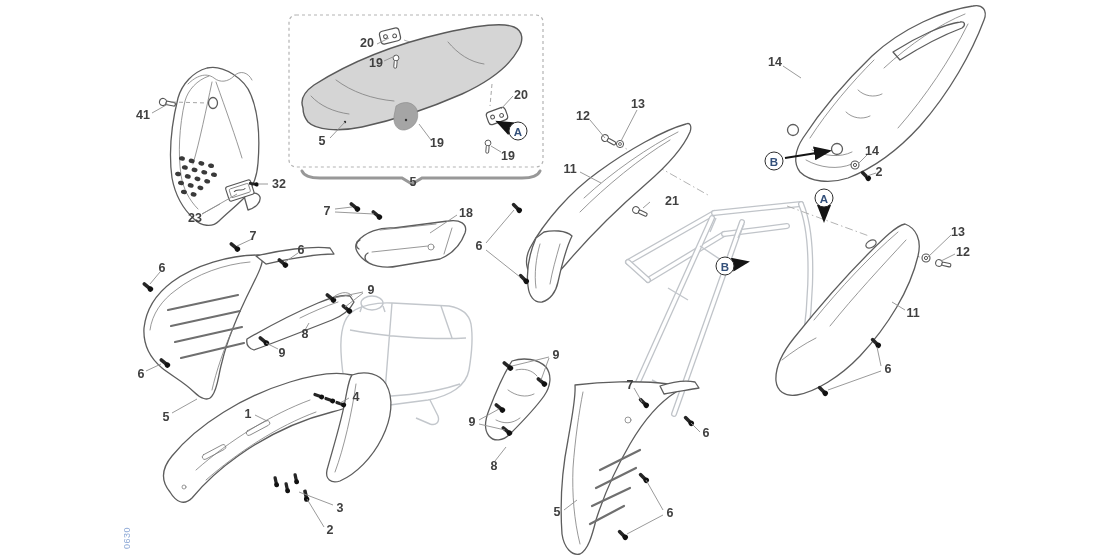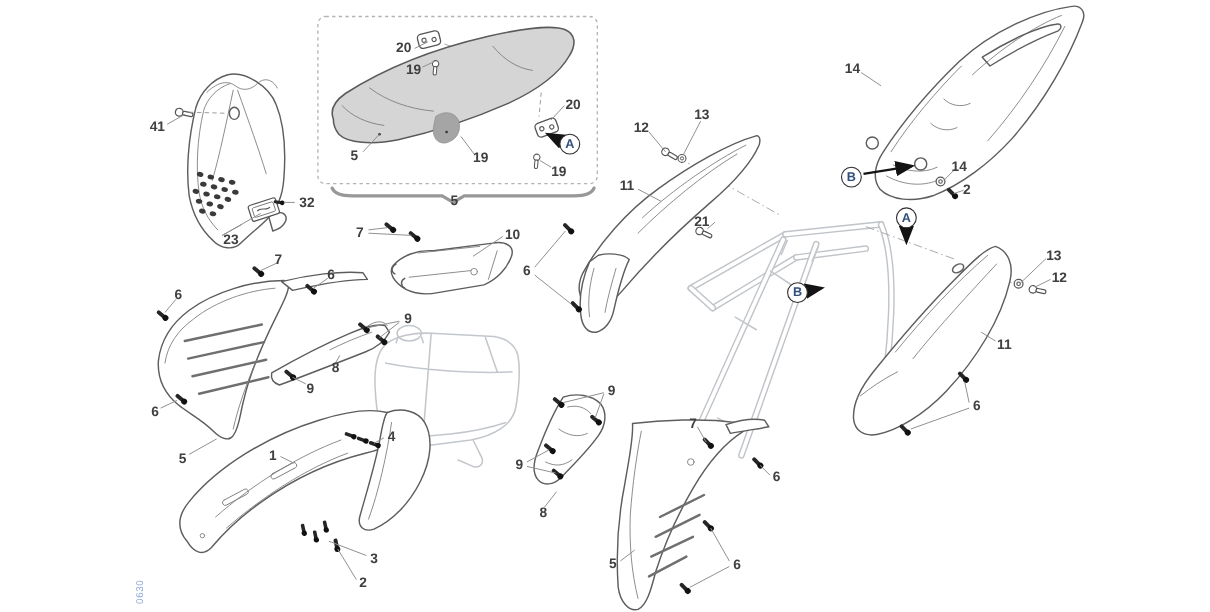--- a/index.html
+++ b/index.html
@@ -293,39 +293,39 @@
   <g>
     <path class="arrow" marker-end="url(#ah)" d="M508,127 L498,122"></path>
     <path class="arrow" marker-end="url(#ah)" d="M785,158 L829,151"></path>
     <path class="arrow" marker-end="url(#ah)" d="M824,208 L824,220"></path>
     <path class="arrow" marker-end="url(#ah)" d="M736,264 L747,262"></path>
   </g>
 </svg>
 
 <div id="callout-layer">
       <div class="callout" style="left: 143px; top: 115px;">41</div>
-      <div class="callout" style="left: 210px; top: 218px;">23</div>
+      <div class="callout" style="left: 195px; top: 218px;">23</div>
       <div class="callout" style="left: 279px; top: 184px;">32</div>
       <div class="callout" style="left: 367px; top: 43px;">20</div>
       <div class="callout" style="left: 376px; top: 63px;">19</div>
       <div class="callout" style="left: 322px; top: 141px;">5</div>
       <div class="callout" style="left: 437px; top: 143px;">19</div>
       <div class="callout" style="left: 521px; top: 95px;">20</div>
       <div class="callout" style="left: 508px; top: 156px;">19</div>
       <div class="callout" style="left: 413px; top: 182px;">5</div>
       <div class="callout" style="left: 775px; top: 62px;">14</div>
       <div class="callout" style="left: 872px; top: 151px;">14</div>
       <div class="callout" style="left: 879px; top: 172px;">2</div>
       <div class="callout" style="left: 583px; top: 116px;">12</div>
       <div class="callout" style="left: 638px; top: 104px;">13</div>
       <div class="callout" style="left: 570px; top: 169px;">11</div>
-      <div class="callout" style="left: 638px; top: 201px;">21</div>
+      <div class="callout" style="left: 672px; top: 201px;">21</div>
       <div class="callout" style="left: 479px; top: 246px;">6</div>
       <div class="callout" style="left: 327px; top: 211px;">7</div>
-      <div class="callout" style="left: 466px; top: 213px;">10</div>
+      <div class="callout" style="left: 466px; top: 213px;">18</div>
       <div class="callout" style="left: 958px; top: 232px;">13</div>
       <div class="callout" style="left: 963px; top: 252px;">12</div>
       <div class="callout" style="left: 913px; top: 313px;">11</div>
       <div class="callout" style="left: 888px; top: 369px;">6</div>
       <div class="callout" style="left: 162px; top: 268px;">6</div>
       <div class="callout" style="left: 253px; top: 236px;">7</div>
       <div class="callout" style="left: 301px; top: 250px;">6</div>
       <div class="callout" style="left: 141px; top: 374px;">6</div>
       <div class="callout" style="left: 166px; top: 417px;">5</div>
       <div class="callout" style="left: 305px; top: 334px;">8</div>

